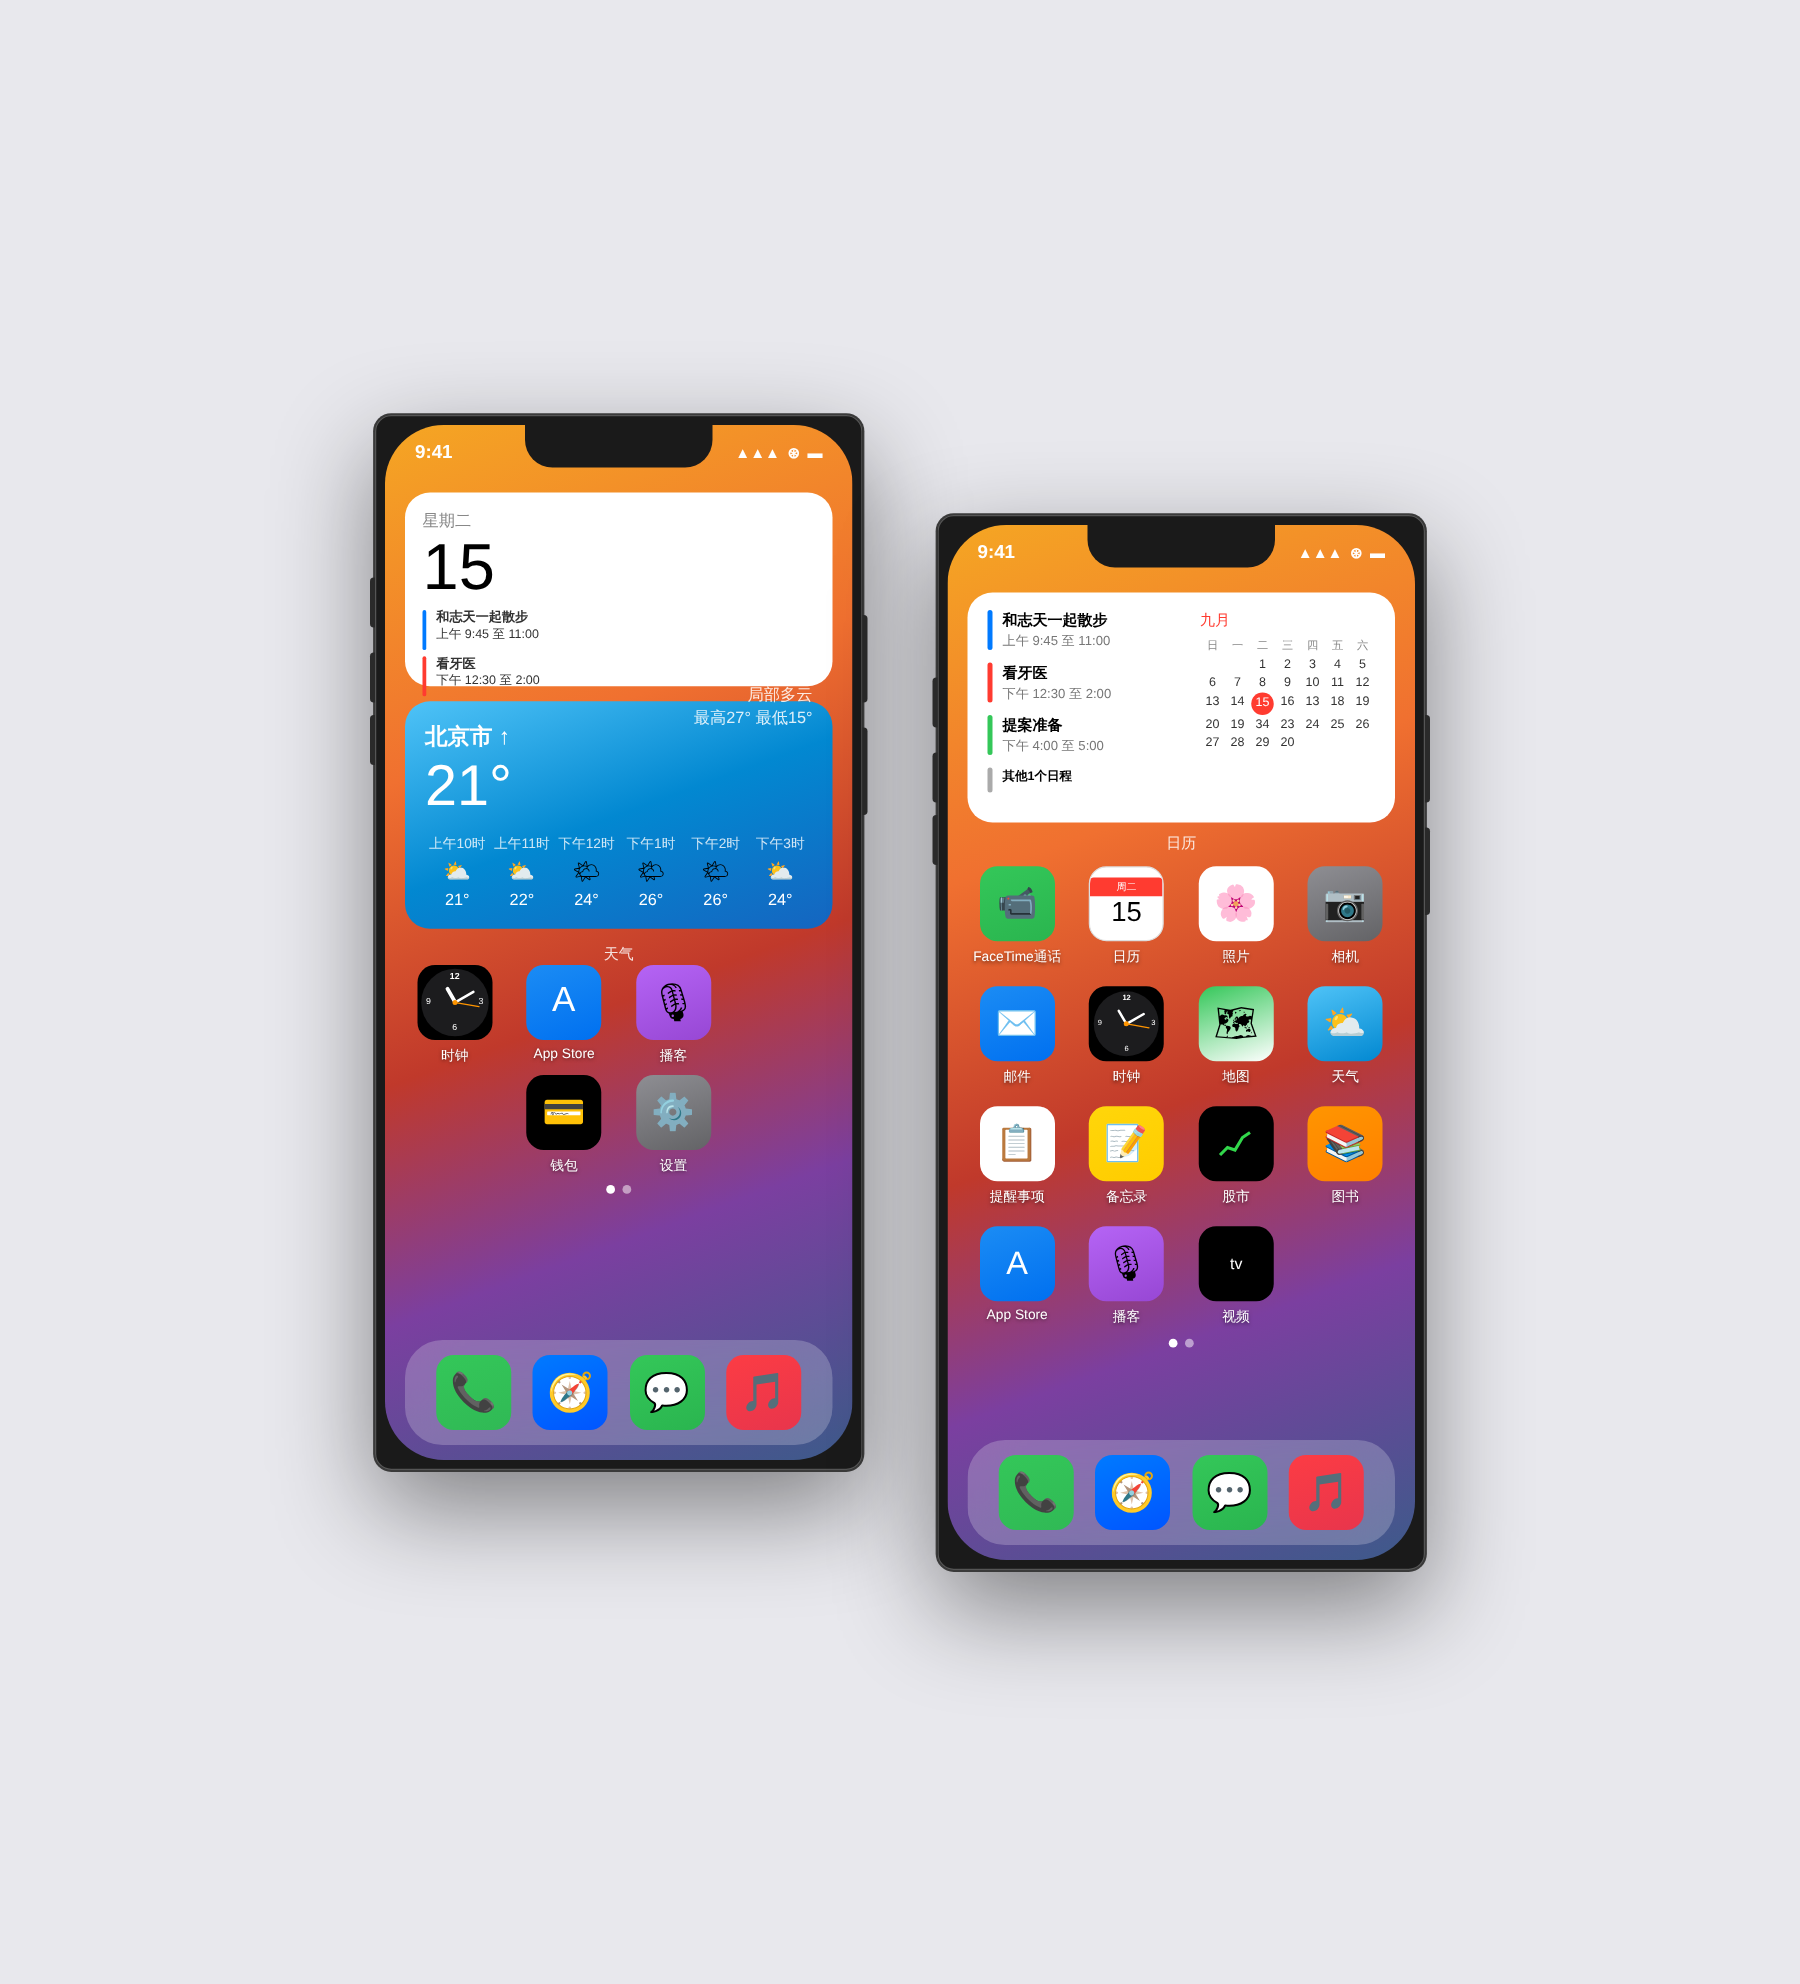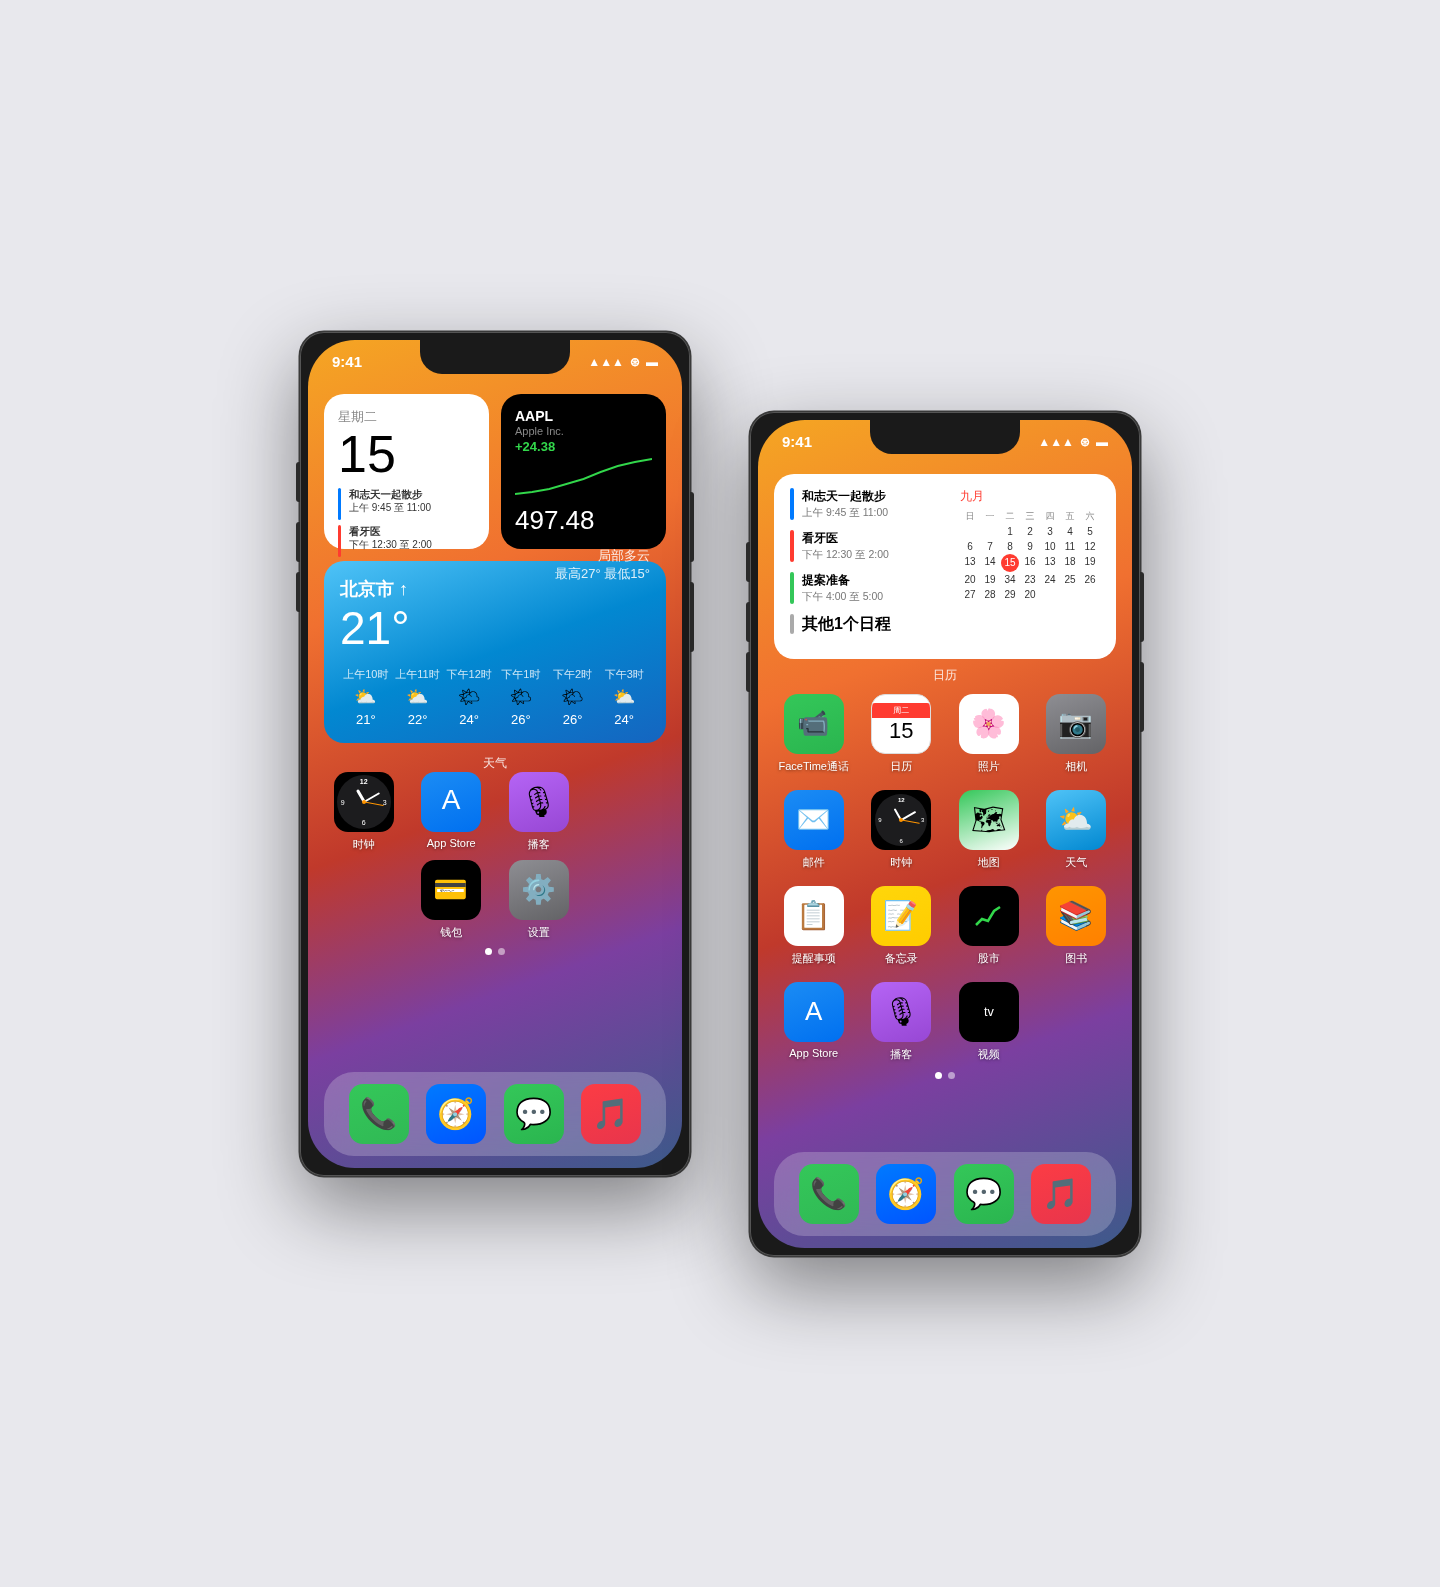--- a/index.html
+++ b/index.html
@@ -11,21 +11,21 @@
       align-items: center;
       justify-content: center;
       gap: 60px;
       font-family: -apple-system, 'PingFang SC', 'Helvetica Neue', sans-serif;
       overflow: hidden;
     }
 
     
     .iphone {
       position: relative;
-      border-radius: 24px;
+      border-radius: 13px;
       background: #1a1a1a;
       box-shadow: 0 0 0 1.5px #3a3a3a, 0 30px 80px rgba(0,0,0,0.45), inset 0 0 0 1px #555;
     }
     .iphone-left {
       width: 390px;
       height: 844px;
       margin-top: -80px;
     }
     .iphone-right {
       width: 390px;
@@ -310,29 +310,20 @@
             </div>
             <div class="widget-cal-event">
               <div class="widget-cal-dot red"></div>
               <div class="widget-cal-event-text">
                 <div class="widget-cal-event-title">看牙医</div>
                 <div>下午 12:30 至 2:00</div>
               </div>
             </div>
           </div>
 
-          <div class="widget-stocks-small">
-            <div class="widget-stocks-ticker">AAPL</div>
-            <div class="widget-stocks-company">Apple Inc.</div>
-            <div class="widget-stocks-change">+24.38</div>
-            <svg class="stocks-svg" viewBox="0 0 160 45" preserveAspectRatio="none">
-              <polyline points="0,40 20,38 40,35 60,30 80,25 100,18 120,12 140,8 160,5" fill="none" stroke="#32d74b" stroke-width="2"></polyline>
-            </svg>
-            <div class="widget-stocks-price">497.48</div>
-          </div>
         </div>
 
         <div>
           <div class="widget-weather">
             <div style="display:flex; justify-content:space-between; align-items:flex-start;">
               <div>
                 <div class="widget-weather-city">北京市 ↑</div>
                 <div class="widget-weather-temp">21°</div>
               </div>
               <div>
@@ -499,21 +490,21 @@
               <div class="cal-event-item">
                 <div class="cal-event-bar green" style="height:32px;"></div>
                 <div class="cal-event-info">
                   <div class="cal-event-name">提案准备</div>
                   <div class="cal-event-time">下午 4:00 至 5:00</div>
                 </div>
               </div>
               <div class="cal-event-item">
                 <div class="cal-event-bar gray" style="height:20px;"></div>
                 <div class="cal-event-info">
-                  <div class="cal-event-name" style="font-size:16px;">其他1个日程</div>
+                  <div class="cal-event-name" style="font-size:10px;">其他1个日程</div>
                 </div>
               </div>
             </div>
 
             <div class="cal-mini-col">
               <div class="cal-mini-header">
                 <div class="cal-mini-month">九月</div>
               </div>
               <div class="cal-mini-days-row">
                 <div class="cal-mini-day-label">日</div>

